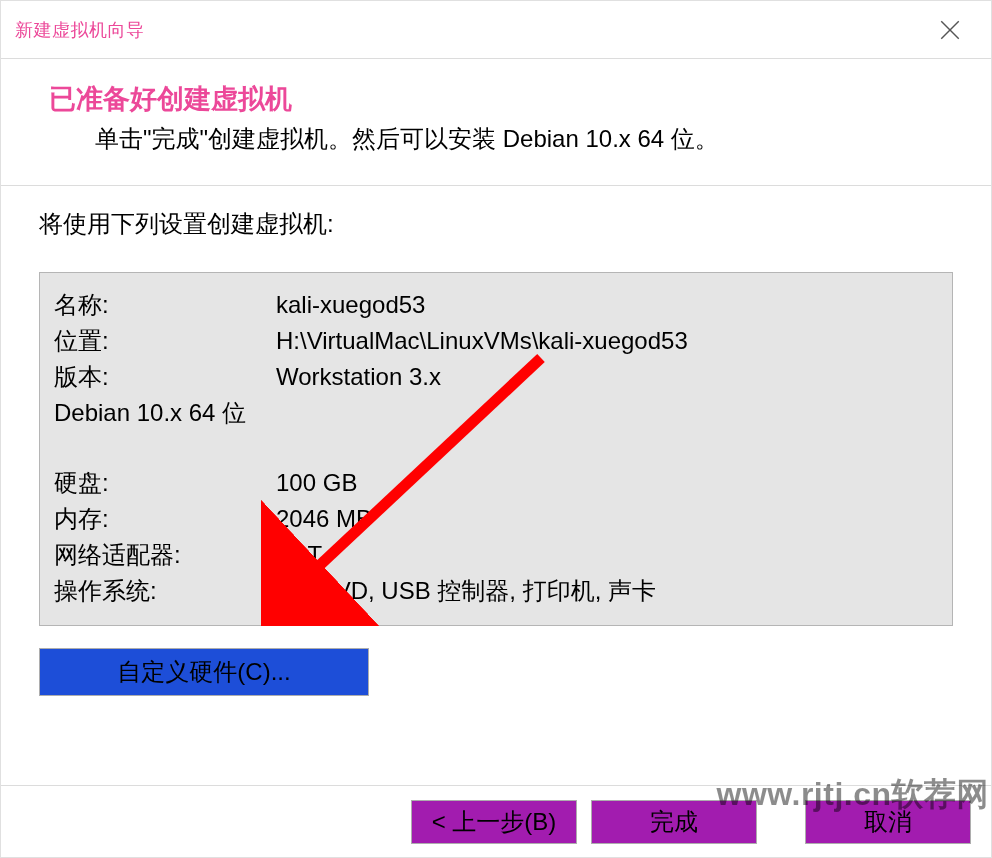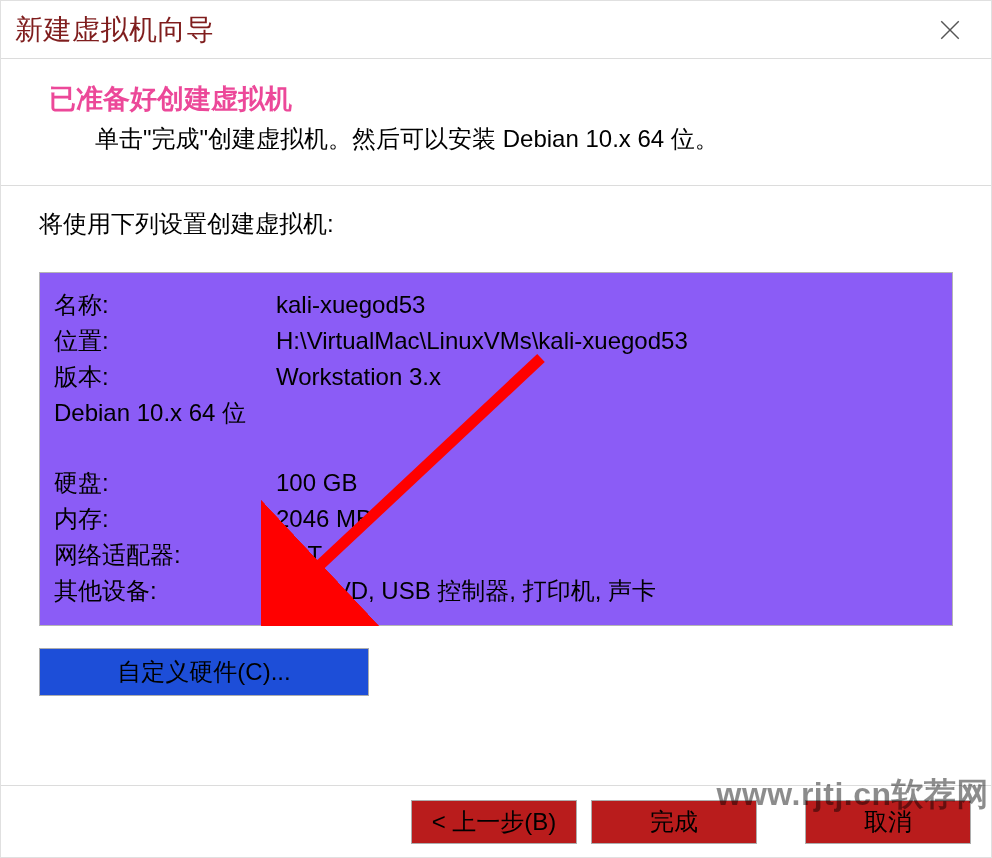--- a/index.html
+++ b/index.html
@@ -19,22 +19,22 @@
   }
   .titlebar {
     height: 58px;
     display: flex;
     align-items: center;
     justify-content: space-between;
     padding: 0 18px 0 14px;
     border-bottom: 1px solid #dcdcdc;
   }
   .titlebar .title {
-    font-size: 28px;
-    color: #7f1d1d;
+    font-size: 18px;
+    color: #ec4899;
     letter-spacing: 0.5px;
   }
   .titlebar .close {
     width: 46px; height: 46px;
     display: flex; align-items: center; justify-content: center;
     color: #555;
     cursor: pointer;
   }
   .titlebar .close svg { width: 20px; height: 20px; }
   .header-block {
@@ -58,21 +58,21 @@
   }
   .body-block {
     padding: 22px 38px 8px 38px;
   }
   .body-intro {
     font-size: 24px;
     margin: 0 0 32px 0;
   }
   .settings-box {
     border: 1px solid #b5b5b5;
-    background: #8b5cf6;
+    background: #e5e5e5;
     padding: 14px 12px 16px 0;
   }
   .row {
     display: flex;
     font-size: 24px;
     line-height: 36px;
     padding: 0 16px 0 14px;
   }
   .row .label { width: 222px; flex: 0 0 222px; }
   .row .value { flex: 1; }
@@ -101,21 +101,21 @@
     align-items: center;
     justify-content: flex-end;
     gap: 14px;
     padding: 0 20px 0 0;
     background: #fff;
   }
   .footer button {
     height: 44px;
     width: 166px;
     font-size: 24px;
-    background: #b91c1c;
+    background: #a21caf;
     border: 1px solid #adadad;
     cursor: pointer;
     font-family: inherit;
   }
   .footer .gap-spacer { width: 20px; }
   .arrow {
     position: absolute;
     pointer-events: none;
     z-index: 50;
   }
@@ -182,21 +182,21 @@
       </div>
       <div class="row">
         <span class="label">内存:</span>
         <span class="value">2046 MB</span>
       </div>
       <div class="row">
         <span class="label">网络适配器:</span>
         <span class="value">NAT</span>
       </div>
       <div class="row">
-        <span class="label">其他设备:</span>
+        <span class="label">操作系统:</span>
         <span class="value">CD/DVD, USB 控制器, 打印机, 声卡</span>
       </div>
     </div>
   </div>
 
   <div class="custom-btn-wrap">
     <button class="custom-btn">自定义硬件(C)...</button>
   </div>
 
   <div class="footer">

